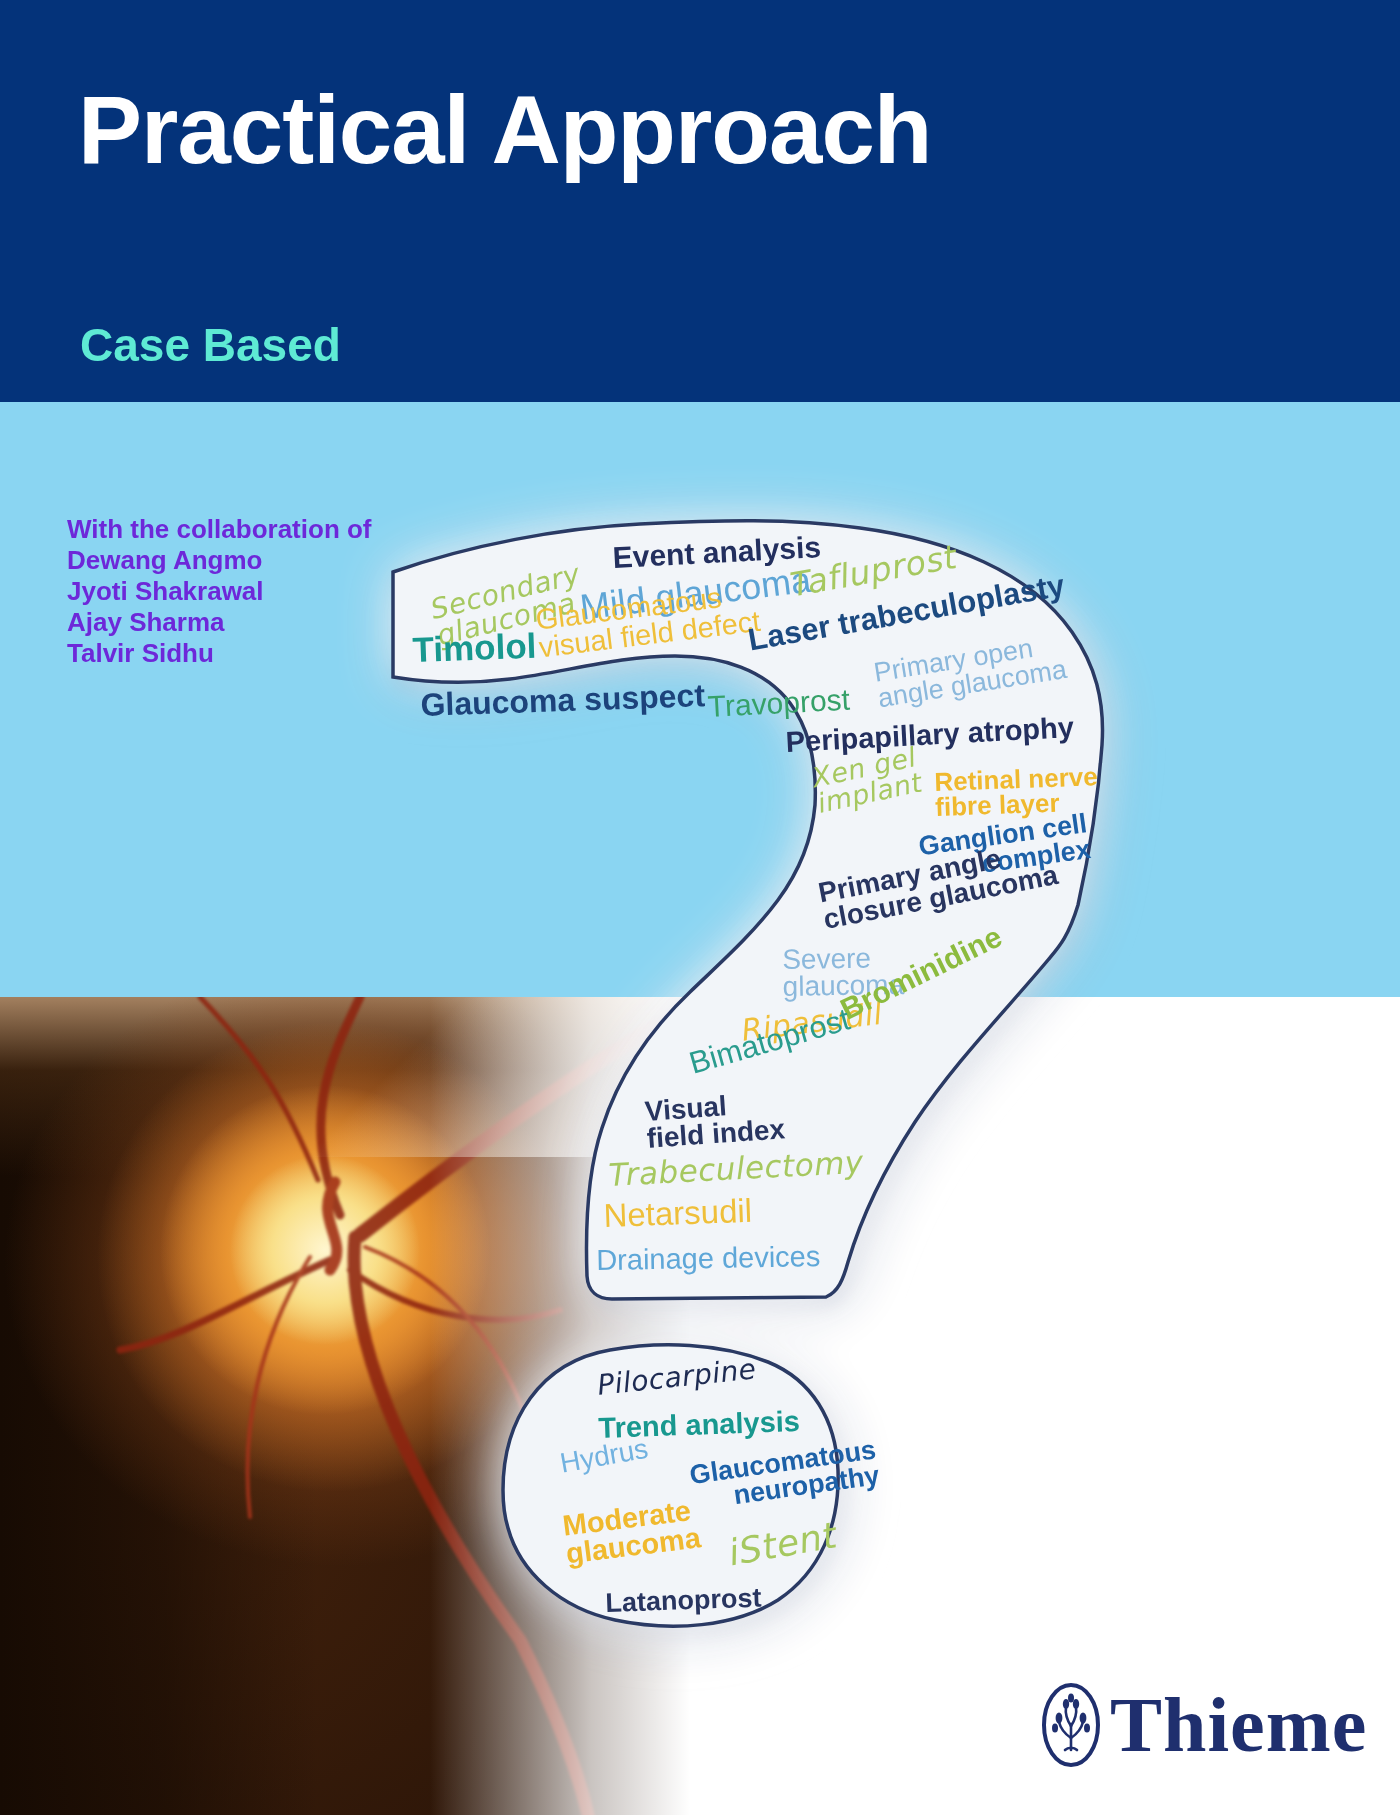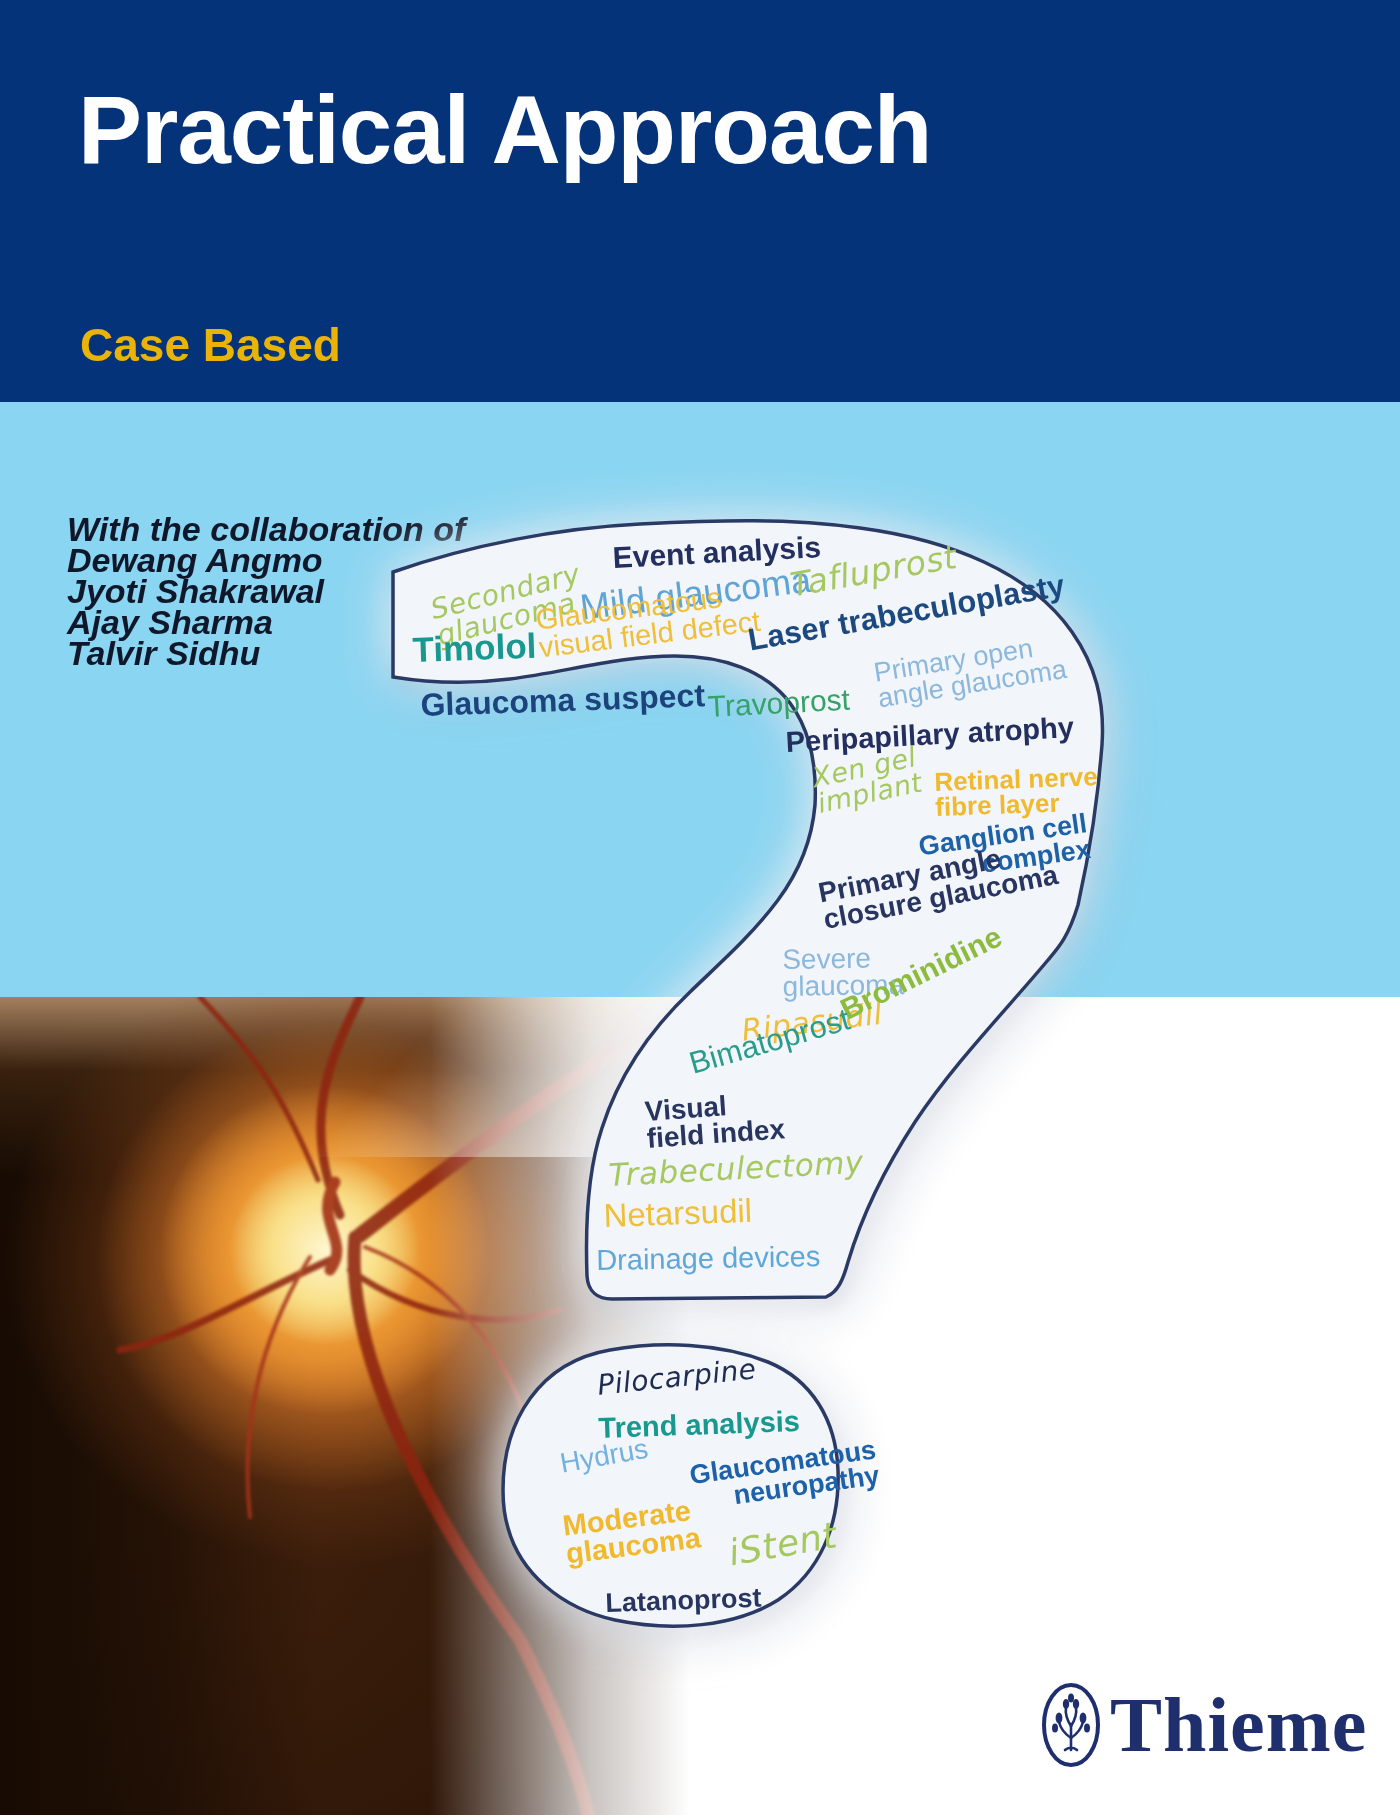--- a/index.html
+++ b/index.html
@@ -4,27 +4,27 @@
 <style>
   html,body{margin:0;padding:0;}
   body{width:1400px;height:1815px;position:relative;overflow:hidden;background:#ffffff;
        font-family:"Liberation Sans", sans-serif;}
   .cover{position:absolute;inset:0;}
 
   
   .band-navy{position:absolute;left:0;top:0;width:1400px;height:402px;background:#04337a;}
   .title{position:absolute;left:78px;top:42px;color:#ffffff;font-weight:600;
          font-size:96px;line-height:1.16;letter-spacing:-1px;margin-top:32px;}
-  .subtitle{position:absolute;left:80px;top:318px;color:#eab308;font-weight:600;font-size:46px;}
+  .subtitle{position:absolute;left:80px;top:318px;color:#5eead4;font-weight:600;font-size:46px;}
 
   
   .band-sky{position:absolute;left:0;top:402px;width:1400px;height:595px;background:#8ad5f2;}
   .author{position:absolute;left:66px;top:444px;color:#14497c;font-weight:700;font-size:46px;}
-  .collab{position:absolute;left:67px;top:514px;color:#0f172a;font-weight:600;
-          font-size:34px;line-height:31px;white-space:pre-line;font-style:italic;}
+  .collab{position:absolute;left:67px;top:514px;color:#6d28d9;font-weight:600;
+          font-size:26px;line-height:31px;white-space:pre-line;}
 
   
   .photo{position:absolute;left:0;top:997px;width:690px;height:818px;
     background:
       radial-gradient(circle 95px  at 325px 253px, #fff6cf 0%, #f9e08a 55%, rgba(249,224,138,0) 100%),
       radial-gradient(circle 165px at 325px 253px, rgba(246,195,90,.95) 25%, rgba(239,155,51,.85) 60%, rgba(239,155,51,0) 100%),
       radial-gradient(circle 235px at 332px 260px, rgba(214,120,40,.85) 42%, rgba(150,70,22,0) 100%),
       radial-gradient(ellipse 430px 390px at 340px 265px, rgba(124,62,22,.85) 30%, rgba(60,28,10,0) 78%),
       linear-gradient(180deg, #a3805f 0%, rgba(95,58,26,.45) 9%, rgba(40,20,8,0) 22%),
       linear-gradient(90deg, #170b03 0%, rgba(23,11,3,.65) 24%, rgba(23,11,3,0) 46%),

